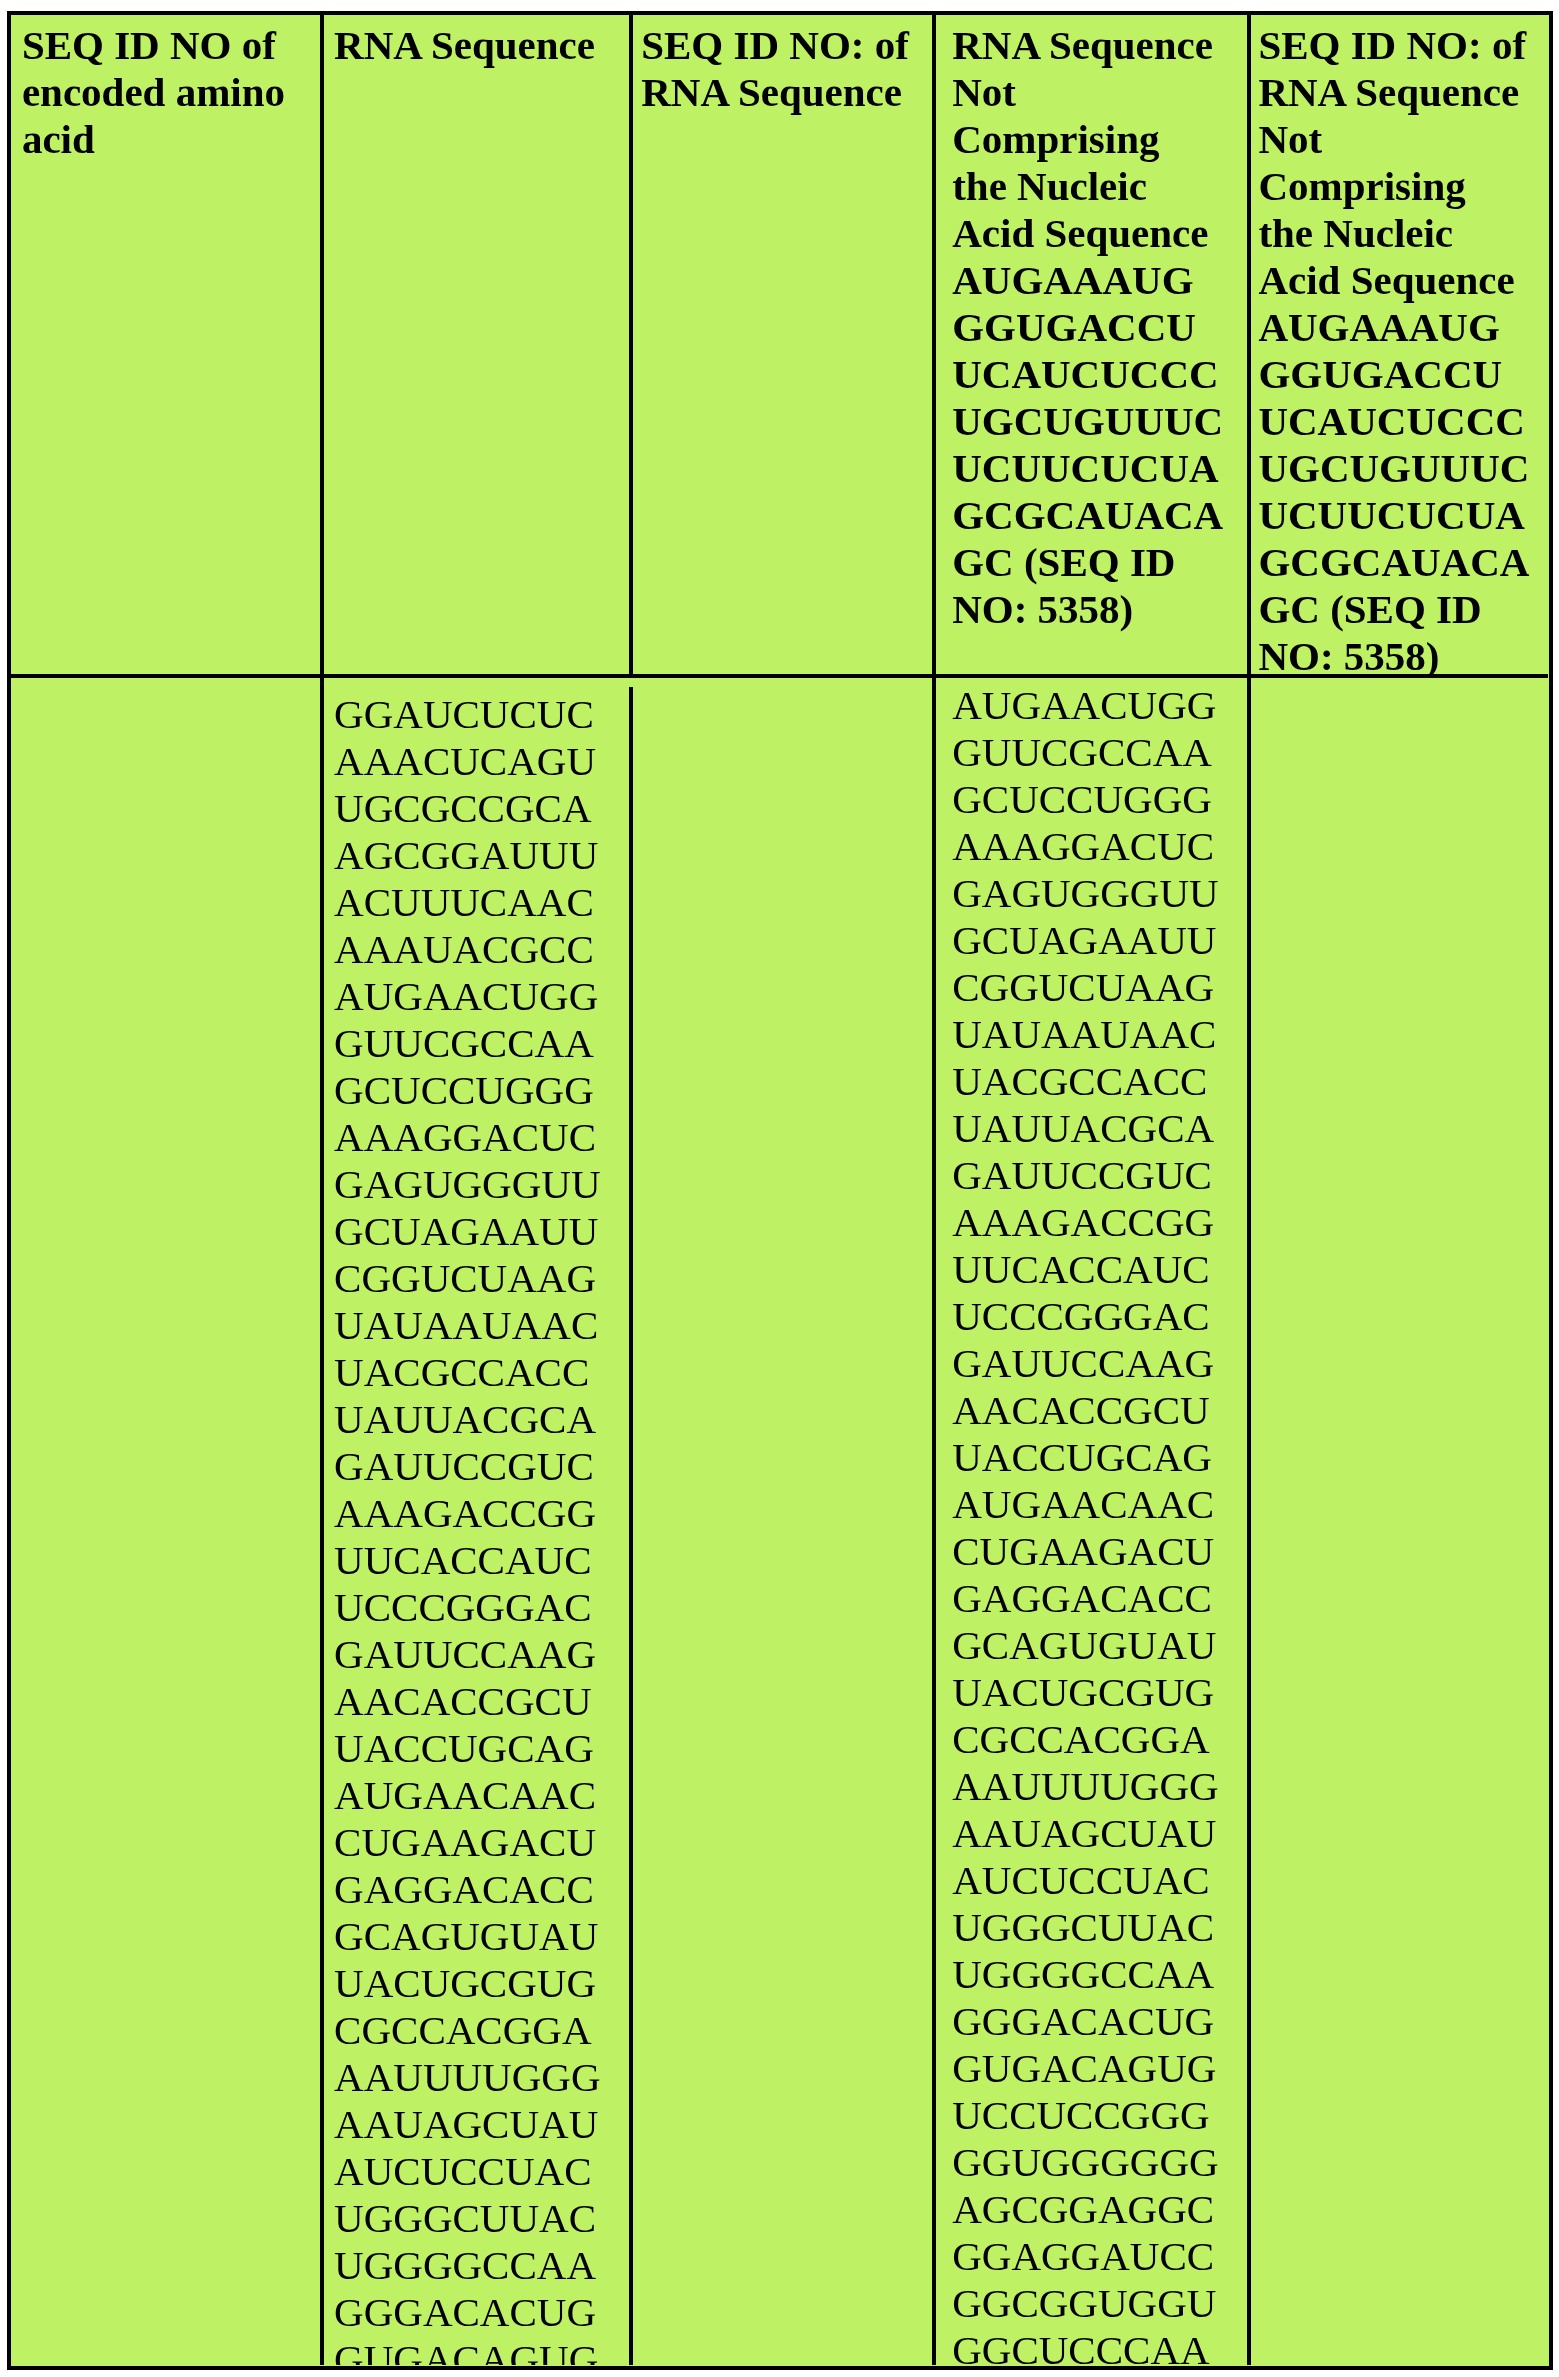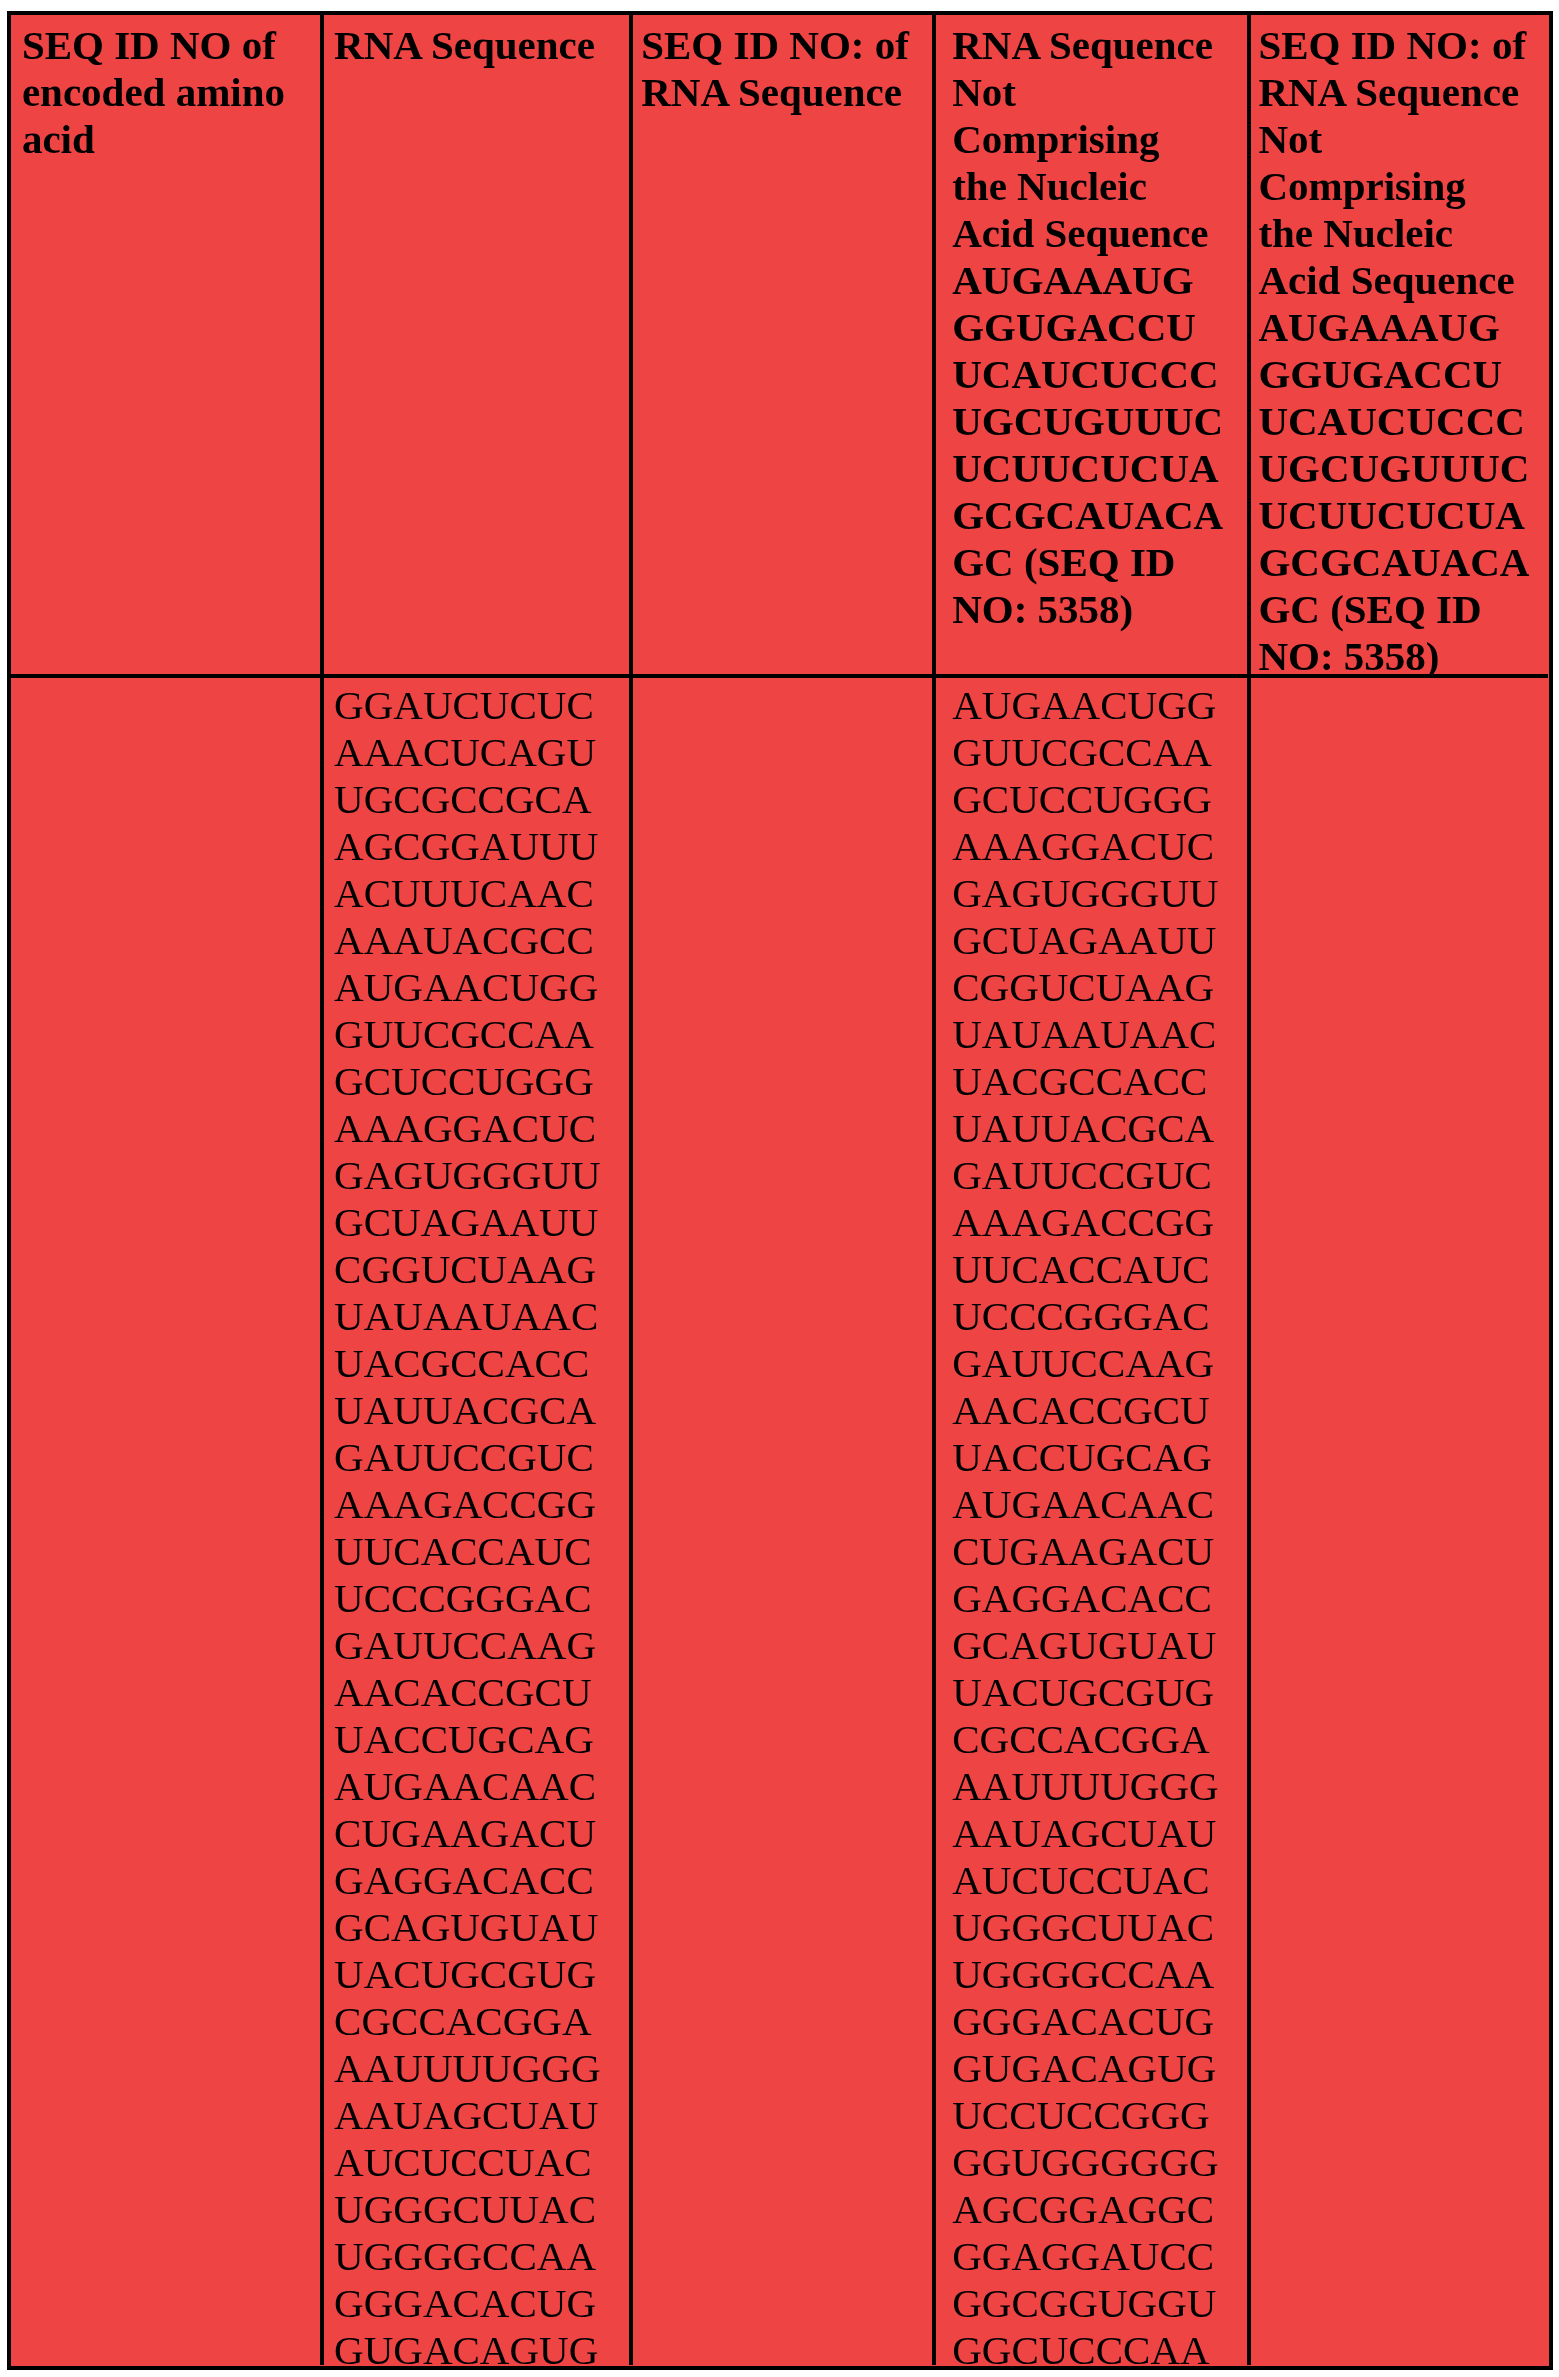--- a/index.html
+++ b/index.html
@@ -24,39 +24,39 @@
     position: absolute;
     left: 7.2px;
     top: 10.7px;
     width: 1546px;
     height: 2359px;
     box-sizing: border-box;
     border: 4.5px solid #000000;
     display: grid;
     grid-template-columns: 313px 309px 303px 315px 297px;
     grid-template-rows: 663px 1687px;
-    background: #ef4444;
+    background: #bef264;
   }
   .cell {
     box-sizing: border-box;
     overflow: hidden;
     white-space: pre-line;
     font-size: 41px;
     line-height: 47px;
     letter-spacing: 0px;
   }
   .cell.inner-right { border-right: 4.5px solid #000000; }
   .cell.header-row  { border-bottom: 4.5px solid #000000; font-weight: bold; }
   .c1 { padding: 7.2px 5.4px 0 10.7px; }
   .c2 { padding: 7.2px 5.4px 0 9.9px; }
   .c3 { padding: 7.2px 5.4px 0 8px; }
   .c4 { padding: 7.2px 5.4px 0 16px; }
   .c5 { padding: 7.2px 5.4px 0 7.2px; }
   .body-row.c1 { padding-top: 4.5px; }
-  .body-row.c2 { padding-top: 4.5px; }
+  .body-row.c2 { padding-top: 4.5px; margin-top: 9px; }
   .body-row.c3 { padding-top: 4.5px; }
   .body-row.c4 { padding-top: 4.5px; }
   .body-row.c5 { padding-top: 4.5px; }
 </style>
 </head>
 <body>
 
 <div class="page">
   <div class="seq-table">
 

